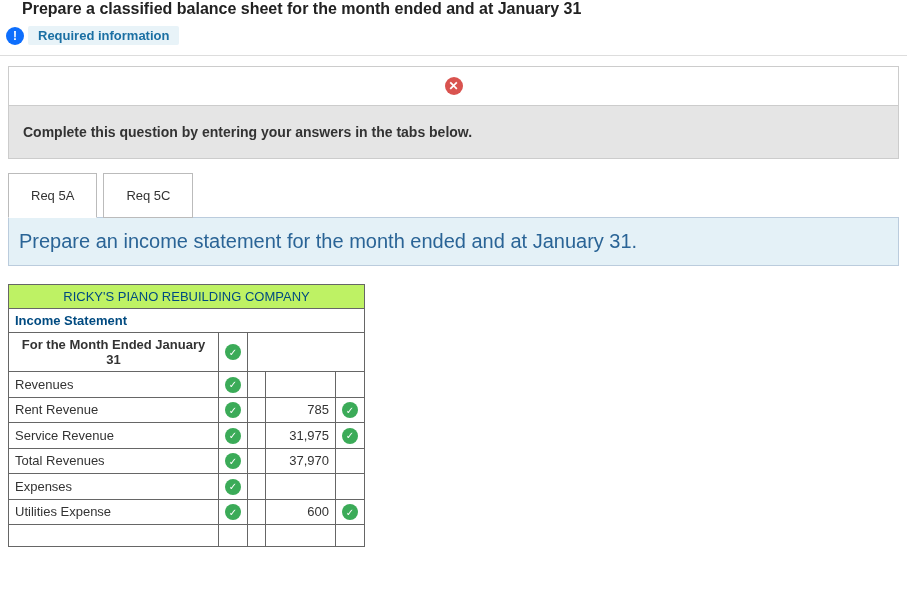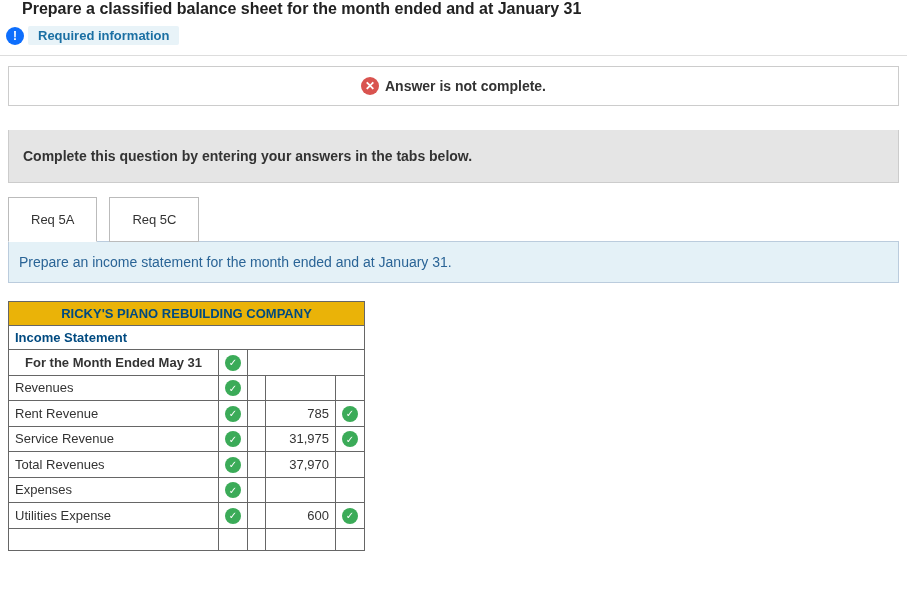--- a/index.html
+++ b/index.html
@@ -65,25 +65,24 @@
     background:#d9534f;color:#fff;display:flex;align-items:center;justify-content:center;
     font-size:12px;font-weight:bold;
   }
   .instruction-box {
     background:#e5e5e5;
     border:1px solid #ccc;
     border-top:none;
     padding:18px 14px;
     font-weight:bold;
     font-size:14px;
-    margin-top:24px;
   }
   .tabs {
     display:flex;
-    gap:12px;
+    gap:6px;
     margin-top:14px;
   }
   .tab {
     border:1px solid #bbb;
     padding:14px 22px;
     font-size:13px;
     background:#fff;
     cursor:pointer;
   }
   .tab.active {
@@ -91,36 +90,36 @@
     position:relative;
     z-index:2;
   }
   .prompt-box {
     background:#e4f1f7;
     border:1px solid #bcd;
     color:#2a5;
     color:#2a6496;
     padding:12px 10px;
     margin-top:-1px;
-    font-size:14px;
+    font-size:20px;
   }
   .worksheet {
     margin-top:18px;
     border-collapse:collapse;
   }
   .worksheet td, .worksheet th {
     border:1px solid #666;
     padding:4px 6px;
     font-size:13px;
     height:22px;
   }
   .ws-title {
-    background:#eab308;
+    background:#bef264;
     color:#004a80;
-    font-weight:bold;
+    font-weight:normal;
     text-align:center;
   }
   .ws-sub {
     background:#fff;
     color:#004a80;
     font-weight:bold;
     text-align:left;
   }
   .label-cell { width:210px; }
   .mark-cell { width:28px; text-align:center; padding:0; }
@@ -147,41 +146,40 @@
 <div class="top-bar">
   <div class="info-icon-wrap">
     <div class="info-icon">!</div>
   </div>
   <button class="req-info-btn">Required information</button>
 </div>
 
 <div class="content">
   <div class="alert-box">
     <span class="x-circle">✕</span>
-    <span>Answer is not complete.</span>
   </div>
   <div class="instruction-box">Complete this question by entering your answers in the tabs below.</div>
 
   <div class="tabs">
     <div class="tab active">Req 5A</div>
     <div class="tab">Req 5C</div>
   </div>
 
   <div class="prompt-box">Prepare an income statement for the month ended and at January 31.</div>
 
   <table class="worksheet">
     <tbody>
         <tr>
           <td colspan="5" class="ws-title">RICKY'S PIANO REBUILDING COMPANY</td>
         </tr>
     <tr>
           <td colspan="5" class="ws-sub">Income Statement</td>
         </tr>
     <tr class="period-row">
-      <td class="label-cell">For the Month Ended May 31</td>
+      <td class="label-cell">For the Month Ended January 31</td>
       <td class="mark-cell"><span class="check">✓</span></td>
       <td class="cur-cell noval" colspan="3"></td>
     </tr>
     <tr>
       <td class="label-cell">Revenues</td>
       <td class="mark-cell"><span class="check">✓</span></td>
       <td class="cur-cell"></td>
           <td class="val-cell"></td>
           <td class="valmark-cell"></td>
     </tr>

